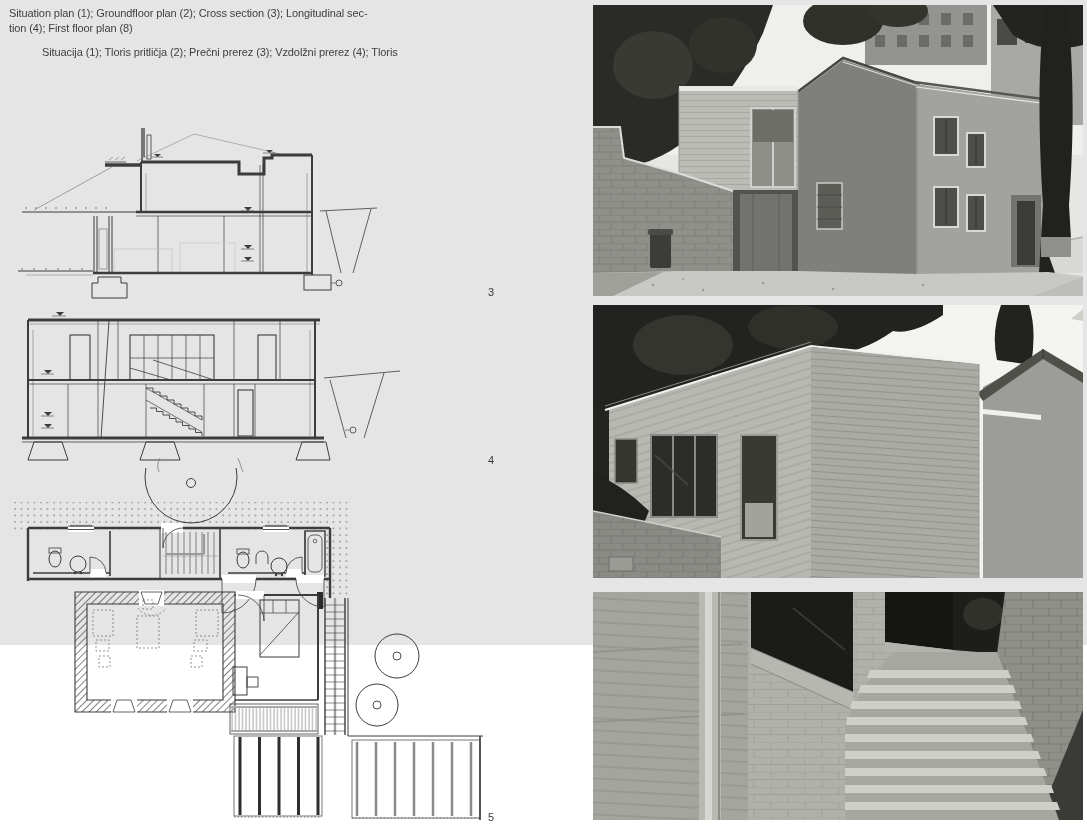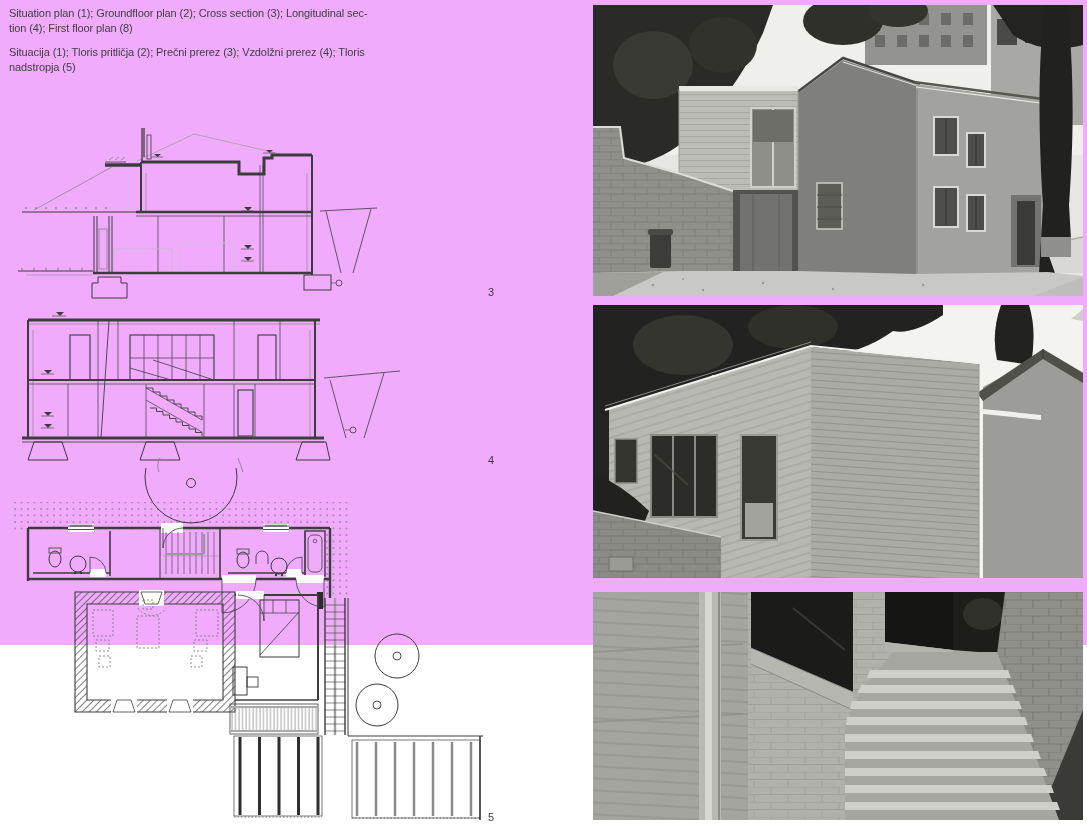--- a/index.html
+++ b/index.html
@@ -1,23 +1,23 @@
 <!DOCTYPE html>
 <html><head>
 <meta charset="utf-8">
 <style>
   * { margin:0; padding:0; box-sizing:border-box; }
   html,body { width:1087px; height:830px; background:#ffffff; overflow:hidden;
               font-family:"Liberation Sans", sans-serif; }
-  #page { position:relative; width:1087px; height:645px; background:#f0abfc; }
+  #page { position:relative; width:1087px; height:645px; background:#e5e5e5; }
 
   
   #caption { position:absolute; left:9px; top:6px; color:#3f3f3f; }
   .cap-line { font-size:11px; line-height:14.5px; letter-spacing:-0.1px; white-space:nowrap; }
-  .cap-para + .cap-para { margin-top:10px; }
+  .cap-para + .cap-para { margin-top:10px;margin-left:33px; }
 
   
   .fig-num { position:absolute; left:478px; width:16px; text-align:right;
              font-size:11px; color:#3a3a3a; }
   #fig3 { top:286px; } #fig4 { top:454px; } #fig5 { top:811px; }
 
   
   .drawing { position:absolute; }
   #draw-cross { left:8px;  top:125px; width:475px; height:175px; }
   #draw-long  { left:8px;  top:308px; width:475px; height:165px; }
@@ -36,21 +36,20 @@
 
 <div id="page">
 
   <div id="caption">
     <div class="cap-para">
       <div class="cap-line">Situation plan (1); Groundfloor plan (2); Cross section (3); Longitudinal sec-</div>
       <div class="cap-line">tion (4); First floor plan (8)</div>
     </div>
     <div class="cap-para">
       <div class="cap-line">Situacija (1); Tloris pritličja (2); Prečni prerez (3); Vzdolžni prerez (4); Tloris</div>
-      <div class="cap-line">nadstropja (5)</div>
     </div>
   </div>
 
   <div class="fig-num" id="fig3">3</div>
   <div class="fig-num" id="fig4">4</div>
   <div class="fig-num" id="fig5">5</div>
 
   <div class="drawing" id="draw-cross">
     <svg viewBox="0 0 475 175">
       <g stroke="#3c3c3c" fill="none" stroke-width="0.8">

